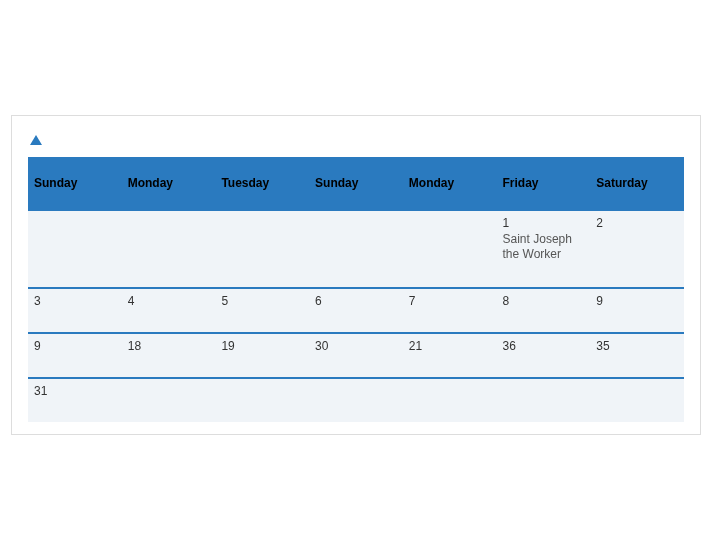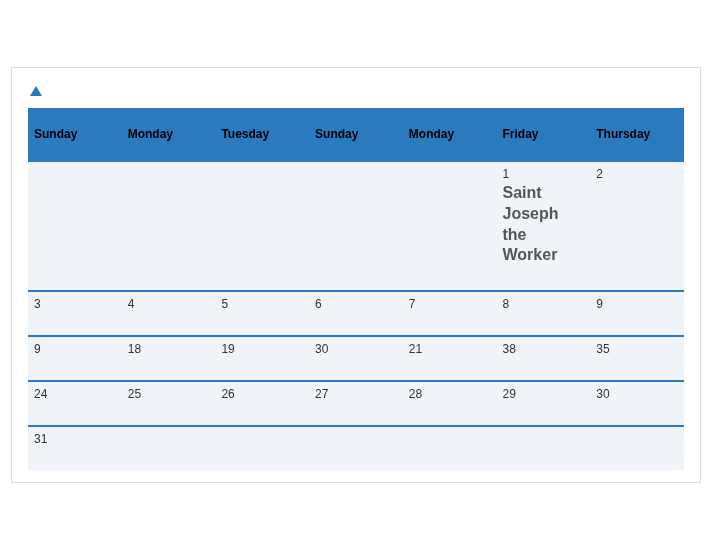--- a/index.html
+++ b/index.html
@@ -83,26 +83,25 @@
     }
     .calendar-table tbody tr td.empty {
       background: #f0f4f8;
     }
     .day-number {
       font-size: 12px;
       color: #333;
       display: block;
     }
     .day-event {
-      font-size: 16px;
+      font-size: 12px;
       color: #555;
       display: block;
       margin-top: 2px;
       line-height: 1.3;
-      font-weight: bold;
     }
     .last-row td {
       padding-bottom: 36px;
       margin-top: 42px;
     }
   </style>
 </head>
 <body>
 
 <div class="calendar-wrapper">
@@ -121,21 +120,21 @@
 
   <table class="calendar-table">
     <thead>
       <tr>
       <th>Sunday</th>
           <th>Monday</th>
           <th>Tuesday</th>
           <th>Sunday</th>
           <th>Monday</th>
           <th>Friday</th>
-          <th>Thursday</th>
+          <th>Saturday</th>
         </tr>
     </thead>
     <tbody id="calendar-body">
     <tr>
           <td class="empty"></td>
           <td class="empty"></td>
           <td class="empty"></td>
           <td class="empty"></td>
           <td class="empty"></td>
           <td>
@@ -179,47 +178,24 @@
           <td>
             <span class="day-number">19</span>
           </td>
           <td>
             <span class="day-number">30</span>
           </td>
           <td>
             <span class="day-number">21</span>
           </td>
           <td>
-            <span class="day-number">38</span>
+            <span class="day-number">36</span>
           </td>
           <td>
             <span class="day-number">35</span>
-          </td>
-        </tr>
-        <tr>
-          <td>
-            <span class="day-number">24</span>
-          </td>
-          <td>
-            <span class="day-number">25</span>
-          </td>
-          <td>
-            <span class="day-number">26</span>
-          </td>
-          <td>
-            <span class="day-number">27</span>
-          </td>
-          <td>
-            <span class="day-number">28</span>
-          </td>
-          <td>
-            <span class="day-number">29</span>
-          </td>
-          <td>
-            <span class="day-number">30</span>
           </td>
         </tr>
         <tr class="last-row">
           <td>
             <span class="day-number">31</span>
           </td>
           <td class="empty"></td>
           <td class="empty"></td>
           <td class="empty"></td>
           <td class="empty"></td>

